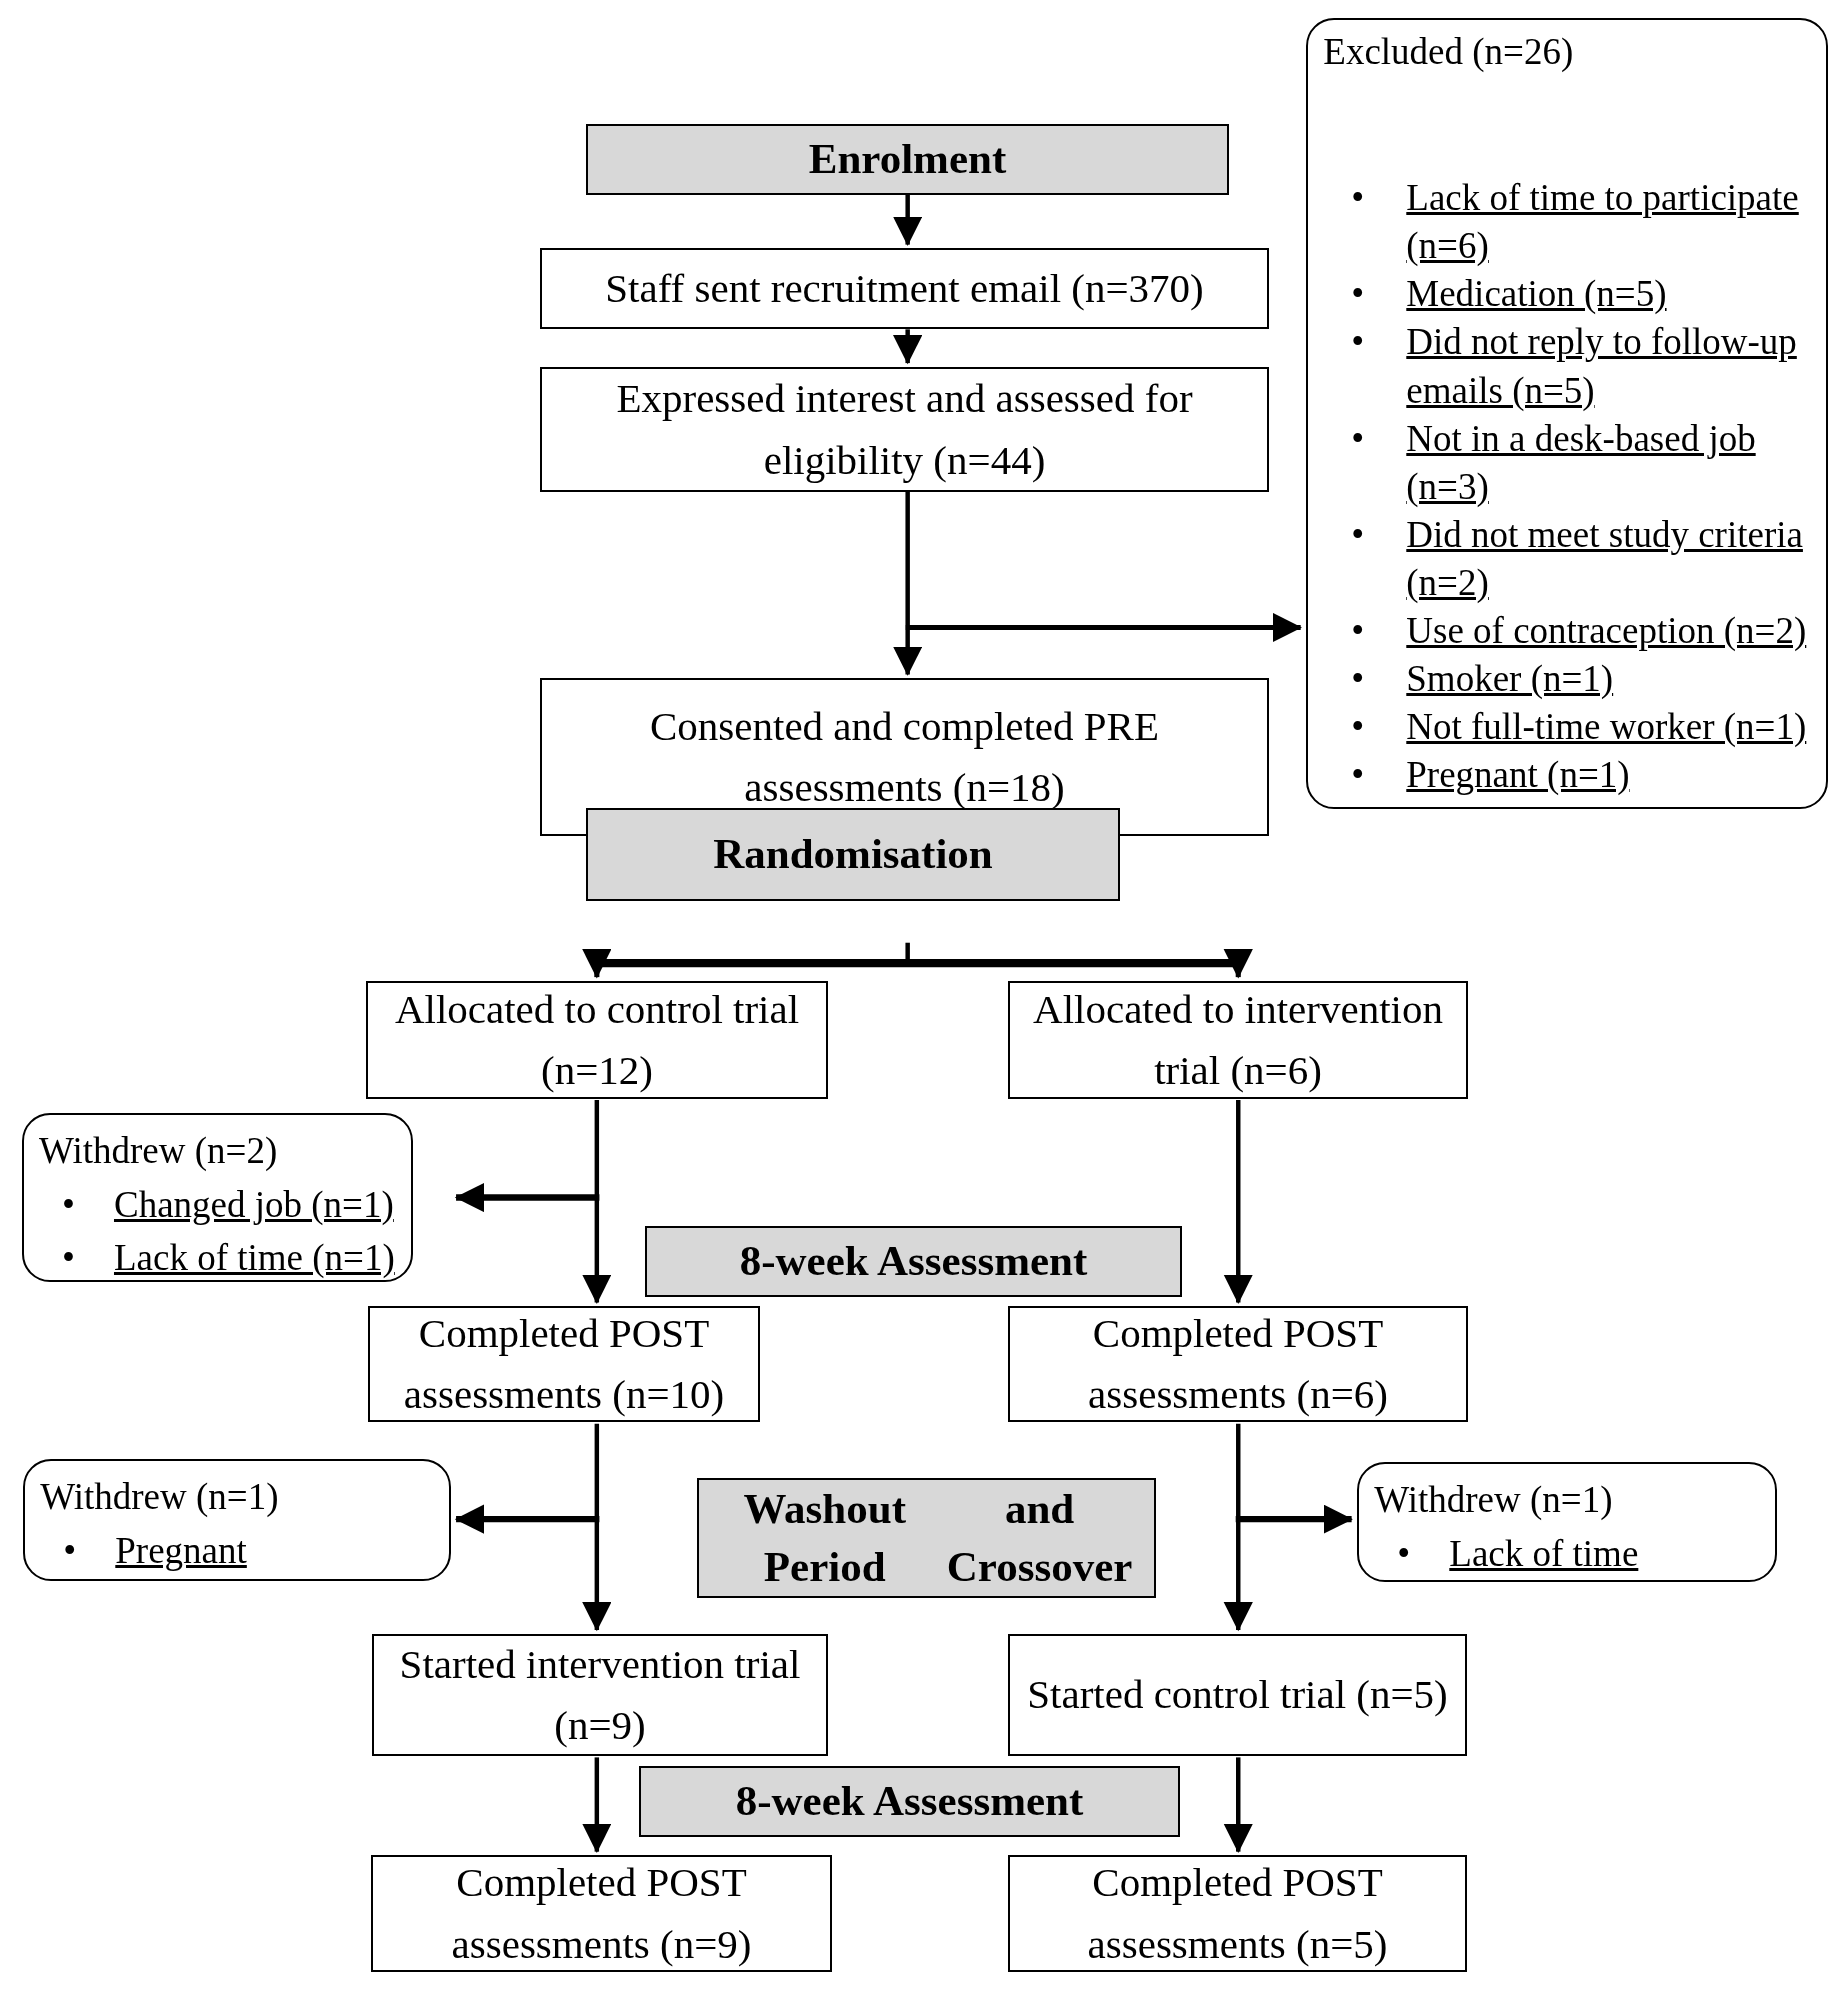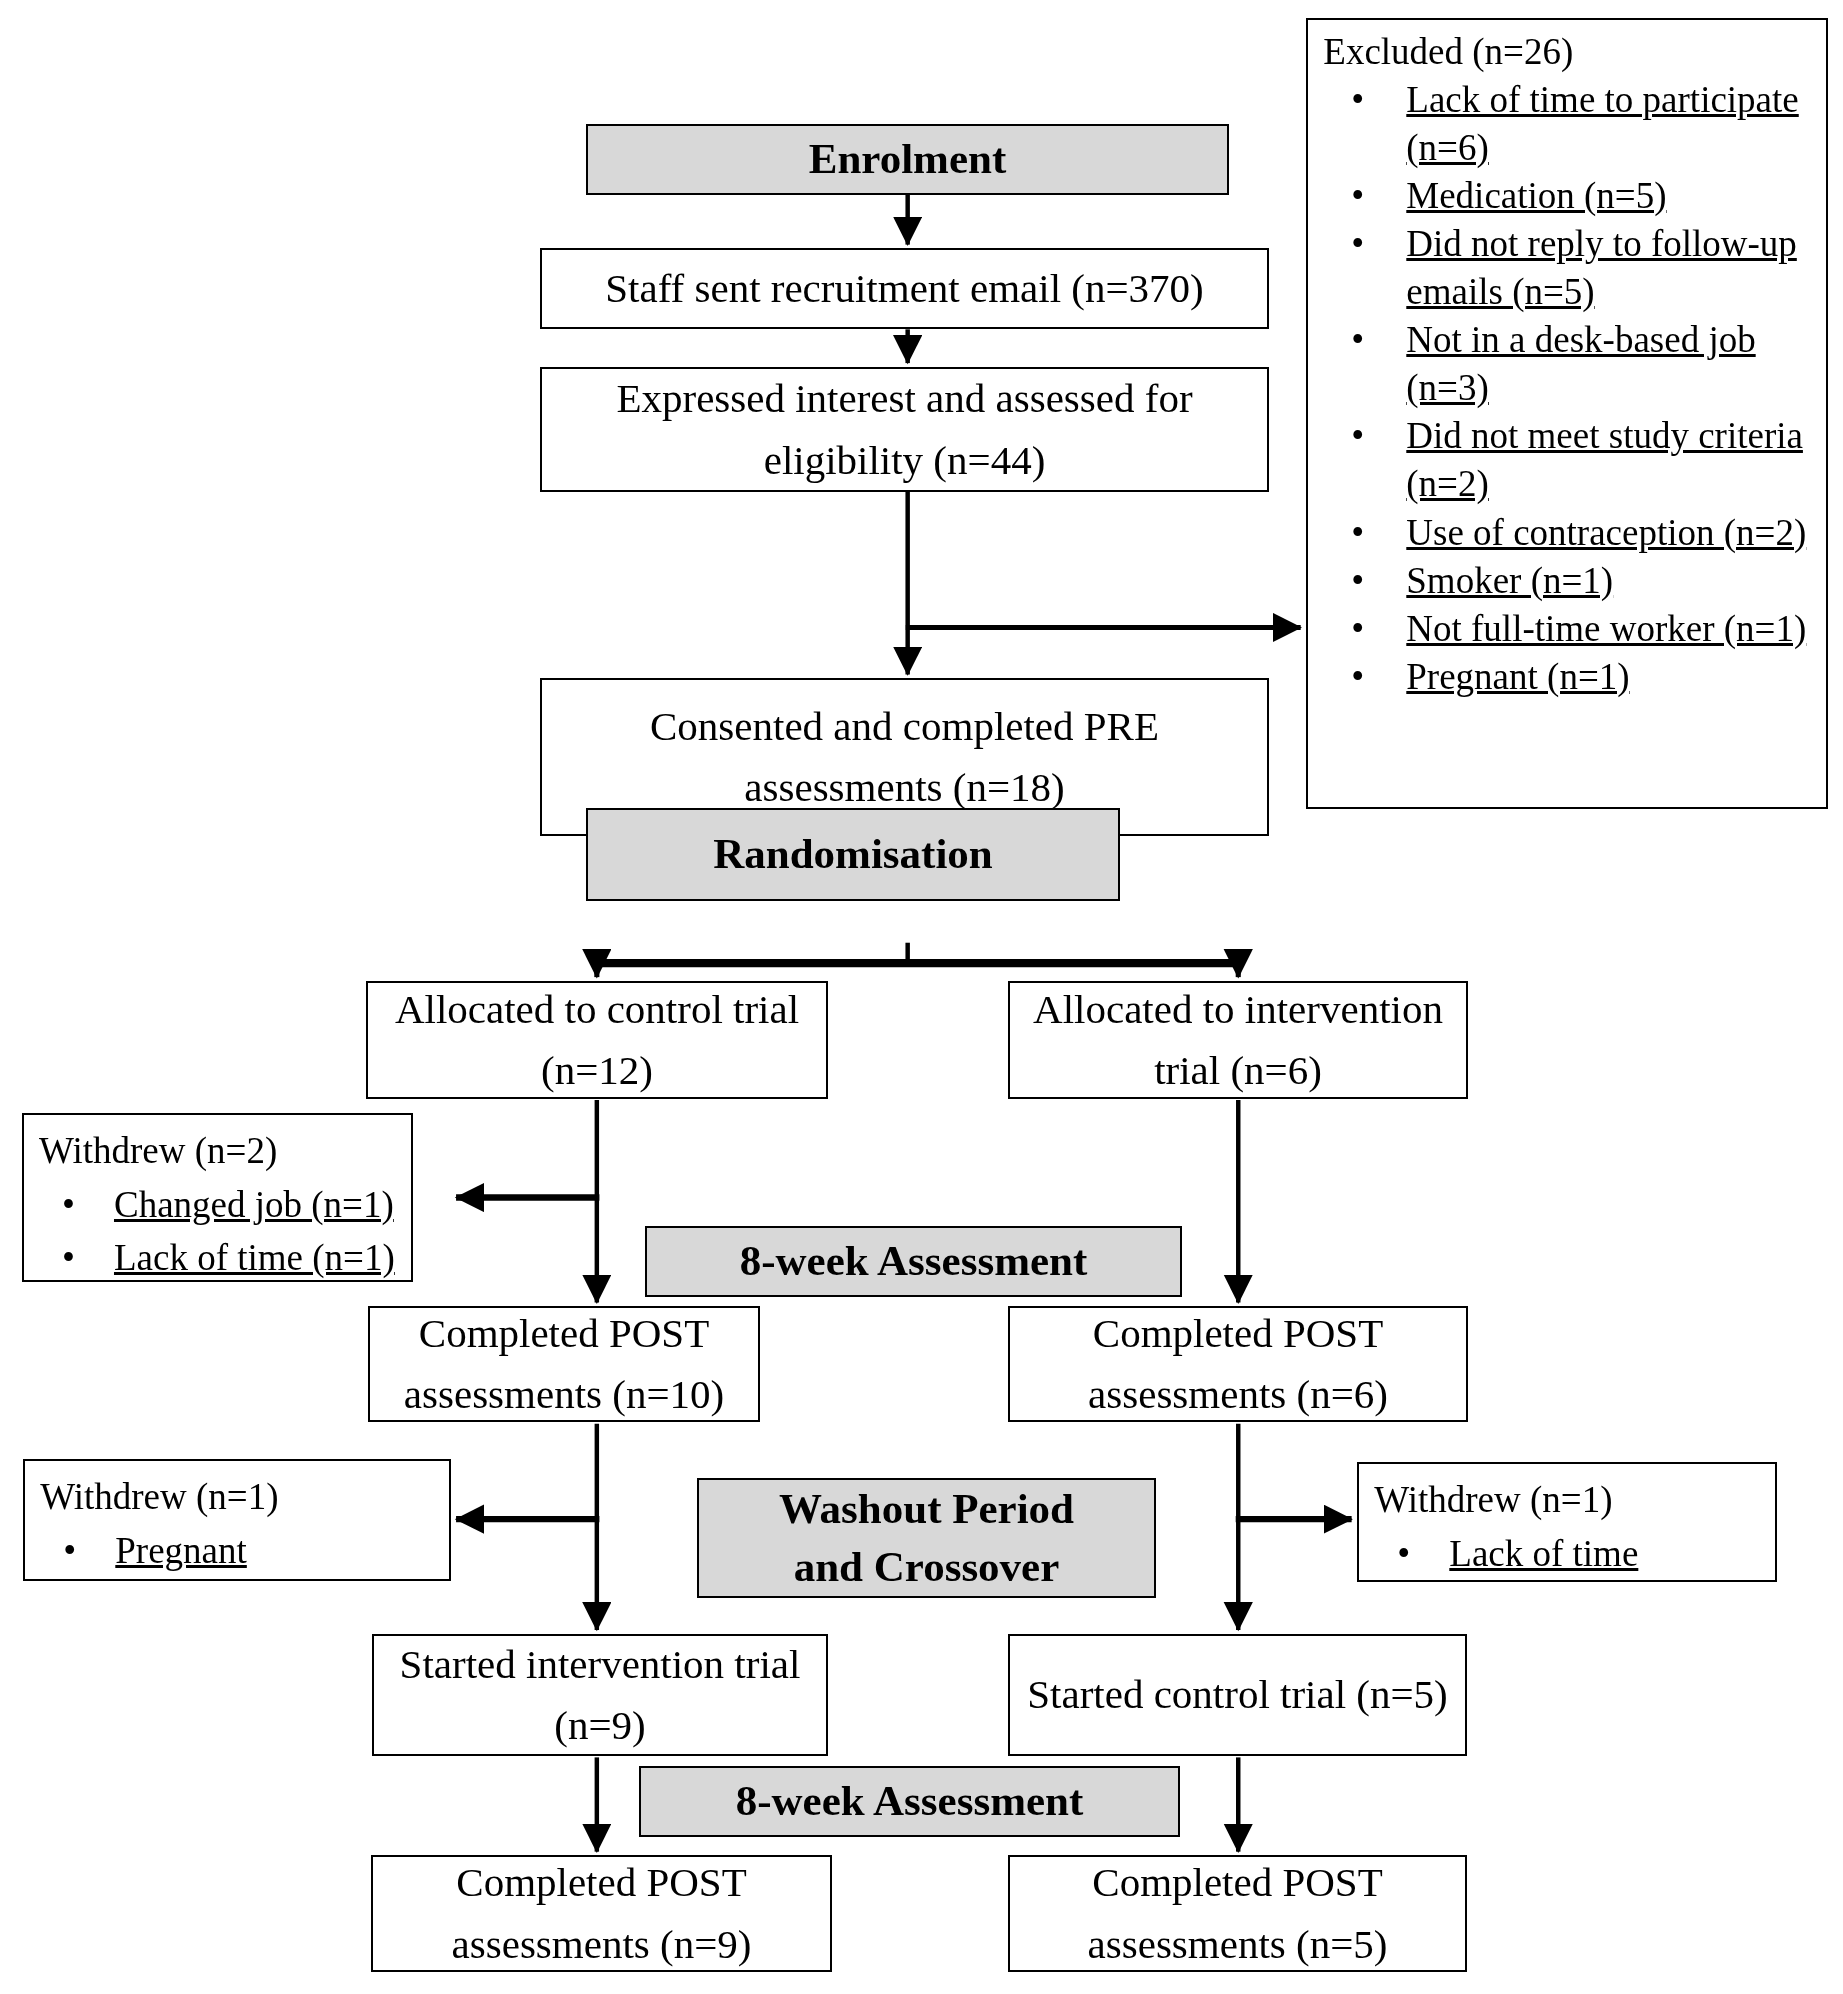--- a/index.html
+++ b/index.html
@@ -27,25 +27,26 @@
   }
   .band{
     background:#d8d8d8;
     font-weight:bold;
     font-size:43px;
     line-height:1.35;
   }
   .side{
     flex-direction:column;
     align-items:flex-start;
-    justify-content:flex-start;
+    justify-content:space-between;
     text-align:left;
     font-size:37px;
     line-height:1.45;
     padding:9px 15.3px;
+    border-radius:28px;
   }
   .side .side-title{margin:0;}
   .side ul{margin:0;padding:0;list-style:none;}
   .side li{position:relative;padding-left:75px;text-decoration:underline;}
   .side li::before{
     content:"\2022";
     position:absolute;
     left:23px;top:0;
   }
   .excluded-box{line-height:1.3;padding:7.6px 15.3px;}
@@ -153,21 +154,21 @@
     <span>Completed POST assessments (n=6)</span>
   </div>
 
   <div class="box side" style="left:23px;top:1459px;width:428px;height:122px">
     <div class="side-title">Withdrew (n=1)</div>
     <ul>
       <li><span>Pregnant</span></li>
     </ul>
   </div>
 
-  <div class="box band" style="left:697px;top:1478px;width:459px;height:120px;flex-direction:column">
+  <div class="box band" style="left:697px;top:1478px;width:459px;height:120px;flex-direction:row">
     <span class="washline">Washout Period</span>
     <span class="washline">and Crossover</span>
   </div>
 
   <div class="box side" style="left:1357px;top:1462px;width:420px;height:120px">
     <div class="side-title">Withdrew (n=1)</div>
     <ul>
       <li><span>Lack of time</span></li>
     </ul>
   </div>

